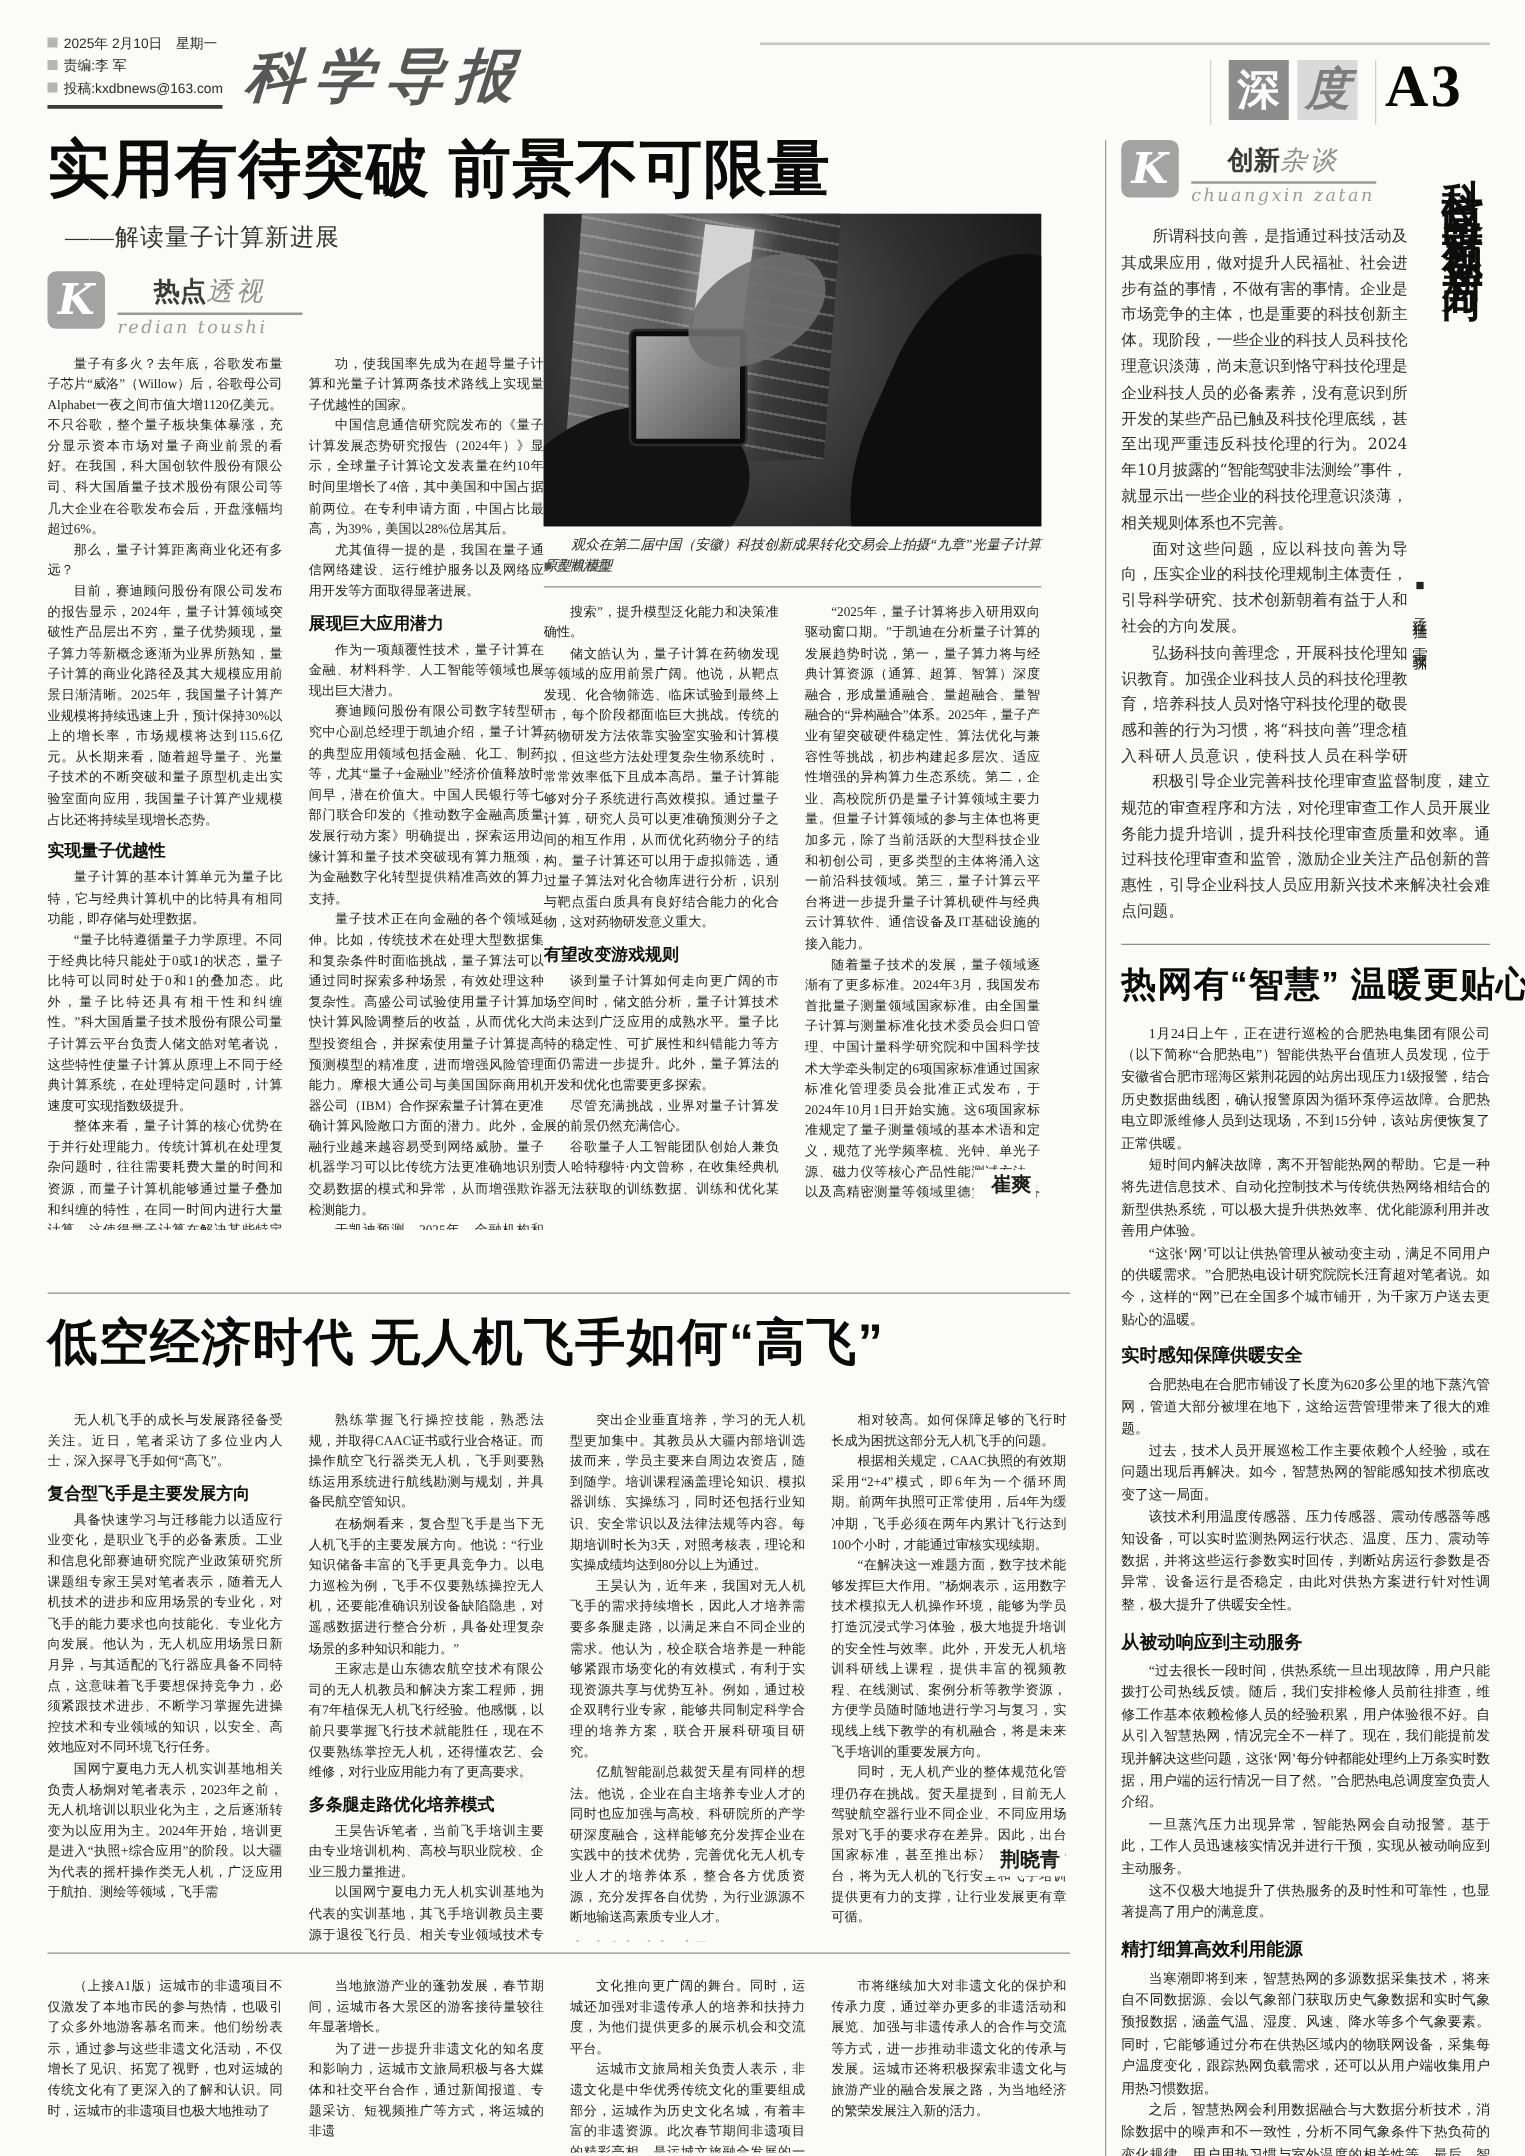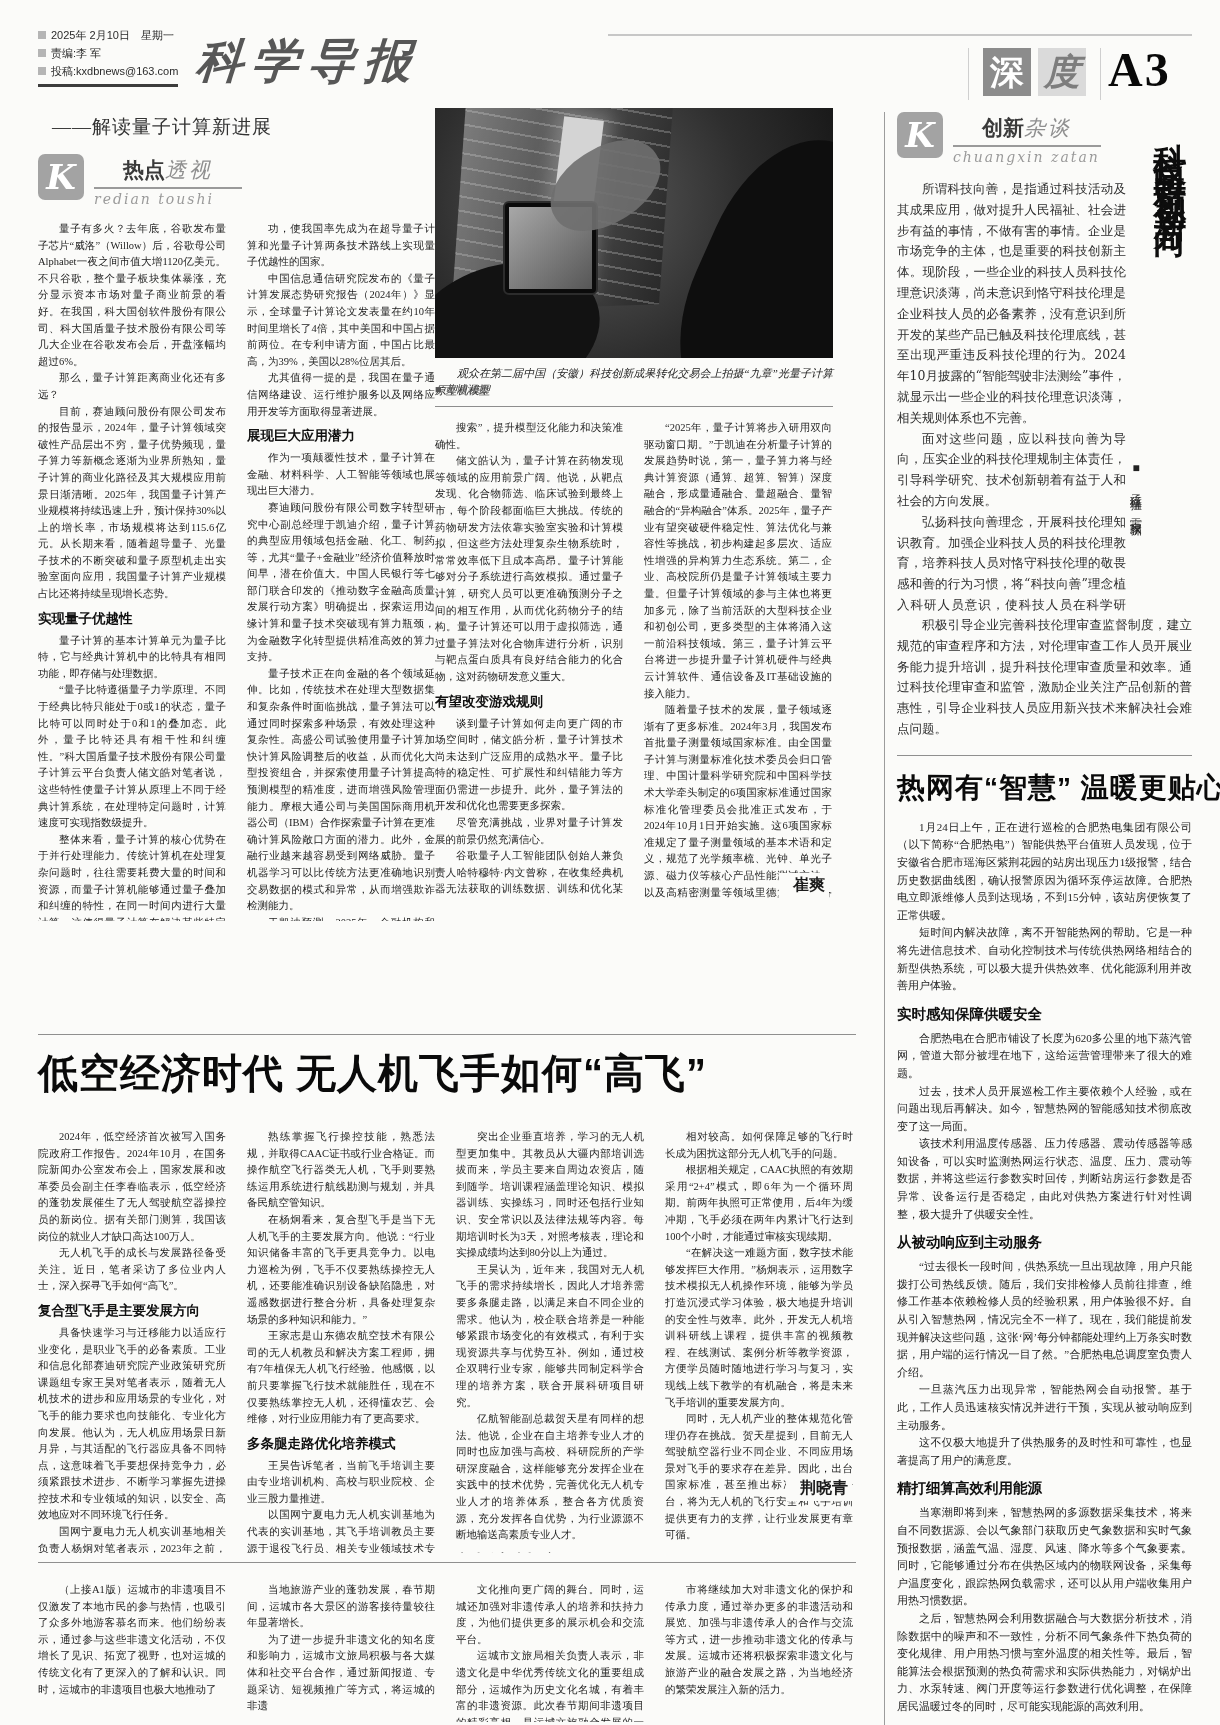--- a/index.html
+++ b/index.html
@@ -121,20 +121,21 @@
   <div class="hdr-rule-left"></div>
   <div class="masthead">科学导报</div>
   <div class="hdr-rule-right"></div>
   <div class="vtick" style="left:968px;"></div>
   <div class="vtick" style="left:1100px;"></div>
   <div class="box-shen">深</div>
   <div class="box-du">度</div>
   <div class="pageno">A3</div>
 
   <div class="quantum">
+    <div class="q-headline">实用有待突破  前景不可限量</div>
     <div class="q-body">
       <div class="q-left">
         <div class="q-subtitle">——解读量子计算新进展</div>
         <div class="kicker">
           <div class="kbox">K</div>
           <div class="kick-text">
             <div class="kick-line1"><span class="kick-a">热点</span><span class="kick-b">透视</span></div>
             <div class="kick-py">redian toushi</div>
           </div>
         </div>
@@ -217,40 +218,40 @@
       <div class="v-title">科技向善引领创新方向</div>
     </div>
     <div class="zatan-tail">
         <p class="para">积极引导企业完善科技伦理审查监督制度，建立规范的审查程序和方法，对伦理审查工作人员开展业务能力提升培训，提升科技伦理审查质量和效率。通过科技伦理审查和监管，激励企业关注产品创新的普惠性，引导企业科技人员应用新兴技术来解决社会难点问题。</p>
       </div>
     <div class="rail-div"></div>
     <div class="heat-headline">热网有“智慧”  温暖更贴心</div>
     <div class="heat-body">
         <p class="para">1月24日上午，正在进行巡检的合肥热电集团有限公司（以下简称“合肥热电”）智能供热平台值班人员发现，位于安徽省合肥市瑶海区紫荆花园的站房出现压力1级报警，结合历史数据曲线图，确认报警原因为循环泵停运故障。合肥热电立即派维修人员到达现场，不到15分钟，该站房便恢复了正常供暖。</p>
         <p class="para">短时间内解决故障，离不开智能热网的帮助。它是一种将先进信息技术、自动化控制技术与传统供热网络相结合的新型供热系统，可以极大提升供热效率、优化能源利用并改善用户体验。</p>
+        <p class="para">“这张‘网’可以让供热管理从被动变主动，满足不同用户的供暖需求。”合肥热电设计研究院院长汪育超对笔者说。如今，这样的“网”已在全国多个城市铺开，为千家万户送去更贴心的温暖。</p>
         <h3 class="subhead">实时感知保障供暖安全</h3>
         <p class="para">合肥热电在合肥市铺设了长度为620多公里的地下蒸汽管网，管道大部分被埋在地下，这给运营管理带来了很大的难题。</p>
         <p class="para">过去，技术人员开展巡检工作主要依赖个人经验，或在问题出现后再解决。如今，智慧热网的智能感知技术彻底改变了这一局面。</p>
         <p class="para">该技术利用温度传感器、压力传感器、震动传感器等感知设备，可以实时监测热网运行状态、温度、压力、震动等数据，并将这些运行参数实时回传，判断站房运行参数是否异常、设备运行是否稳定，由此对供热方案进行针对性调整，极大提升了供暖安全性。</p>
         <h3 class="subhead">从被动响应到主动服务</h3>
         <p class="para">“过去很长一段时间，供热系统一旦出现故障，用户只能拨打公司热线反馈。随后，我们安排检修人员前往排查，维修工作基本依赖检修人员的经验积累，用户体验很不好。自从引入智慧热网，情况完全不一样了。现在，我们能提前发现并解决这些问题，这张‘网’每分钟都能处理约上万条实时数据，用户端的运行情况一目了然。”合肥热电总调度室负责人介绍。</p>
         <p class="para">一旦蒸汽压力出现异常，智能热网会自动报警。基于此，工作人员迅速核实情况并进行干预，实现从被动响应到主动服务。</p>
         <p class="para">这不仅极大地提升了供热服务的及时性和可靠性，也显著提高了用户的满意度。</p>
         <h3 class="subhead">精打细算高效利用能源</h3>
         <p class="para">当寒潮即将到来，智慧热网的多源数据采集技术，将来自不同数据源、会以气象部门获取历史气象数据和实时气象预报数据，涵盖气温、湿度、风速、降水等多个气象要素。同时，它能够通过分布在供热区域内的物联网设备，采集每户温度变化，跟踪热网负载需求，还可以从用户端收集用户用热习惯数据。</p>
         <p class="para">之后，智慧热网会利用数据融合与大数据分析技术，消除数据中的噪声和不一致性，分析不同气象条件下热负荷的变化规律、用户用热习惯与室外温度的相关性等。最后，智能算法会根据预测的热负荷需求和实际供热能力，对锅炉出力、水泵转速、阀门开度等运行参数进行优化调整，在保障居民温暖过冬的同时，尽可能实现能源的高效利用。</p>
       </div>
 
   </div>
 
   <div class="drone">
     <div class="d-headline">低空经济时代  无人机飞手如何“高飞”</div>
     <div class="cols d-cols">
       <div class="ncol">
-          <p class="para">2024年，低空经济首次被写入国务院政府工作报告。2024年10月，在国务院新闻办公室发布会上，国家发展和改革委员会副主任李春临表示，低空经济的蓬勃发展催生了无人驾驶航空器操控员的新岗位。据有关部门测算，我国该岗位的就业人才缺口高达100万人。</p>
           <p class="para">无人机飞手的成长与发展路径备受关注。近日，笔者采访了多位业内人士，深入探寻飞手如何“高飞”。</p>
           <h3 class="subhead">复合型飞手是主要发展方向</h3>
           <p class="para">具备快速学习与迁移能力以适应行业变化，是职业飞手的必备素质。工业和信息化部赛迪研究院产业政策研究所课题组专家王昊对笔者表示，随着无人机技术的进步和应用场景的专业化，对飞手的能力要求也向技能化、专业化方向发展。他认为，无人机应用场景日新月异，与其适配的飞行器应具备不同特点，这意味着飞手要想保持竞争力，必须紧跟技术进步、不断学习掌握先进操控技术和专业领域的知识，以安全、高效地应对不同环境飞行任务。</p>
           <p class="para">国网宁夏电力无人机实训基地相关负责人杨炯对笔者表示，2023年之前，无人机培训以职业化为主，之后逐渐转变为以应用为主。2024年开始，培训更是进入“执照+综合应用”的阶段。以大疆为代表的摇杆操作类无人机，广泛应用于航拍、测绘等领域，飞手需</p>
         </div>
       <div class="ncol">
           <p class="para">熟练掌握飞行操控技能，熟悉法规，并取得CAAC证书或行业合格证。而操作航空飞行器类无人机，飞手则要熟练运用系统进行航线勘测与规划，并具备民航空管知识。</p>
           <p class="para">在杨炯看来，复合型飞手是当下无人机飞手的主要发展方向。他说：“行业知识储备丰富的飞手更具竞争力。以电力巡检为例，飞手不仅要熟练操控无人机，还要能准确识别设备缺陷隐患，对遥感数据进行整合分析，具备处理复杂场景的多种知识和能力。”</p>
           <p class="para">王家志是山东德农航空技术有限公司的无人机教员和解决方案工程师，拥有7年植保无人机飞行经验。他感慨，以前只要掌握飞行技术就能胜任，现在不仅要熟练掌控无人机，还得懂农艺、会维修，对行业应用能力有了更高要求。</p>
           <h3 class="subhead">多条腿走路优化培养模式</h3>

